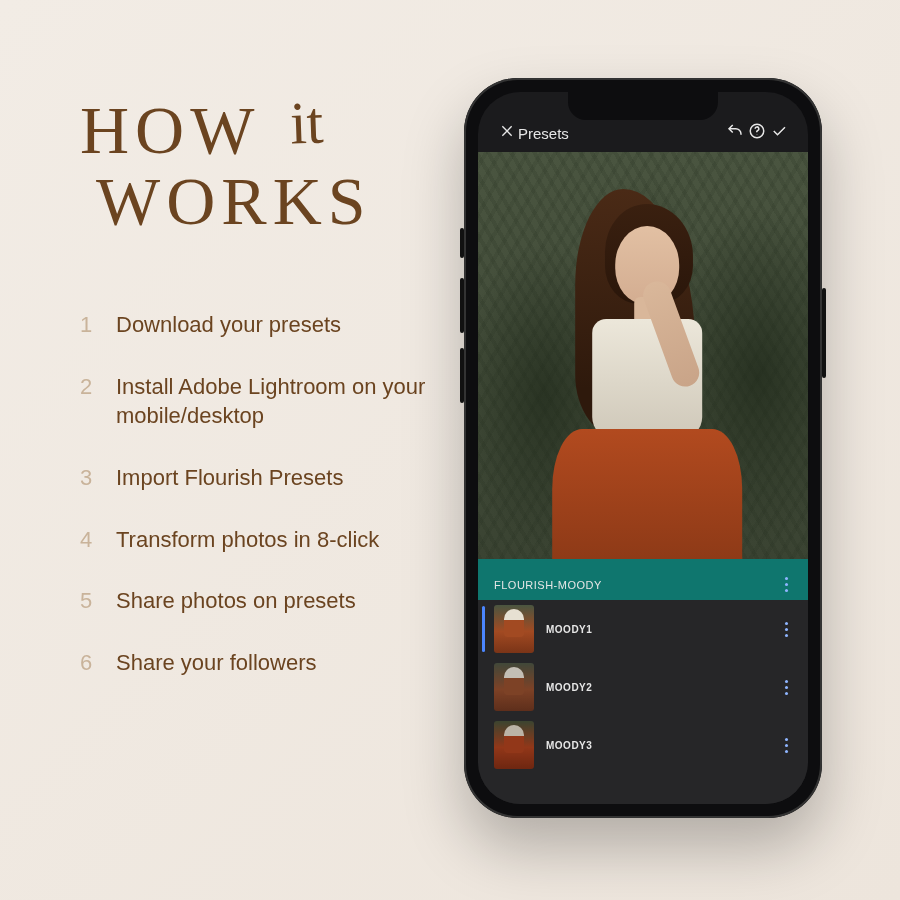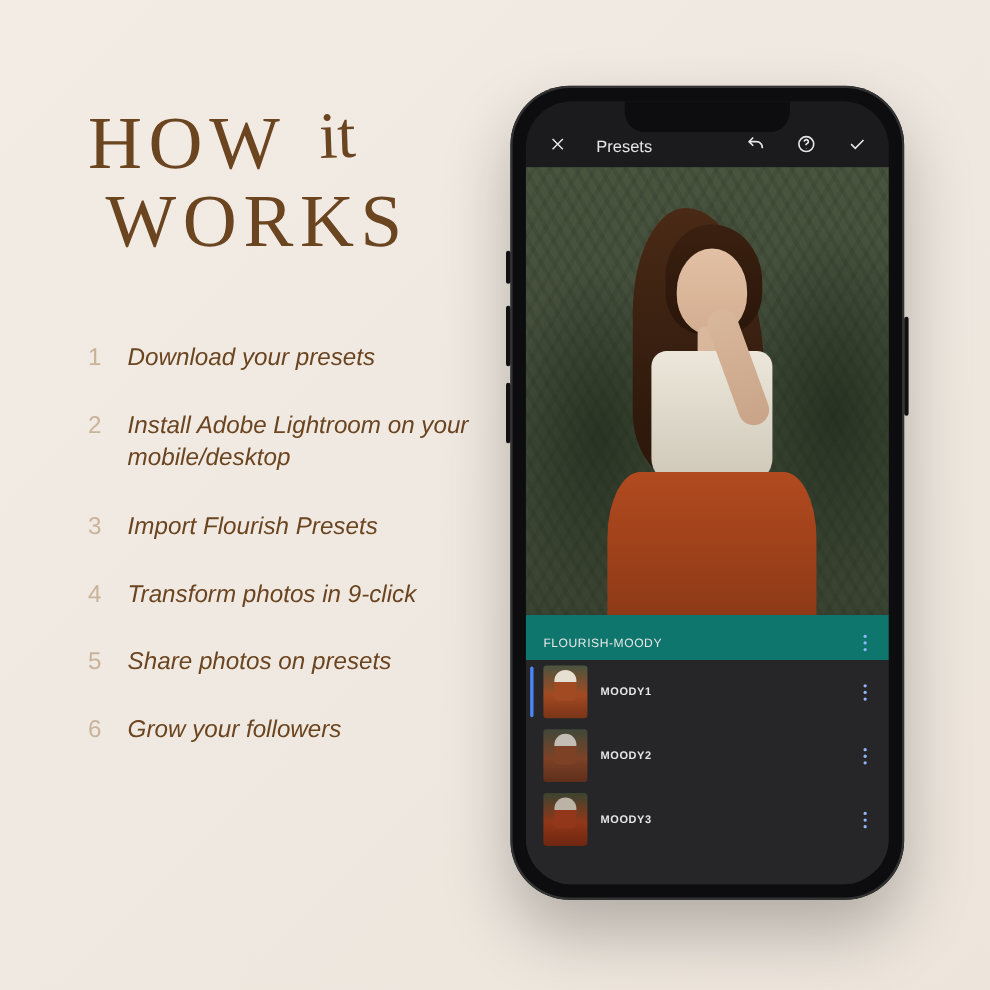--- a/index.html
+++ b/index.html
@@ -48,21 +48,21 @@
     gap: 22px;
     margin-bottom: 32px;
     font-size: 22px;
     line-height: 1.35;
   }
   .step .num {
     color: #c9b39a;
     font-weight: 400;
     width: 14px;
   }
-  .step .txt { flex: 1; font-style: italic; }
+  .step .txt { flex: 1; }
 
   
   .phone {
     position: absolute;
     right: 78px; top: 78px;
     width: 358px; height: 740px;
     background: #0d0d0f;
     border-radius: 54px;
     box-shadow: 0 30px 60px rgba(0,0,0,.25), inset 0 0 0 2px #333;
     padding: 14px;
@@ -87,21 +87,21 @@
     border-bottom-left-radius: 18px; border-bottom-right-radius: 18px;
     z-index: 5;
   }
 
   .app-header {
     height: 60px;
     display: flex; align-items: flex-end;
     padding: 0 18px 10px;
     color: #e6e6e6;
     font-size: 14px;
-    gap: 24px;
+    gap: 0;
   }
   .app-header .title { flex: 1; font-size: 15px; }
   .app-header .icn { width: 22px; height: 22px; display: flex; align-items: center; justify-content: center; }
   .app-header svg { stroke: #e6e6e6; fill: none; stroke-width: 2; }
 
   .photo-area {
     flex: 1;
     background: linear-gradient(180deg, #4a5540 0%, #3a4332 100%);
     position: relative;
     overflow: hidden;
@@ -226,29 +226,29 @@
     <li class="step">
       <span class="num">2</span>
       <span class="txt">Install Adobe Lightroom on your mobile/desktop</span>
     </li>
     <li class="step">
       <span class="num">3</span>
       <span class="txt">Import Flourish Presets</span>
     </li>
     <li class="step">
       <span class="num">4</span>
-      <span class="txt">Transform photos in 9-click</span>
+      <span class="txt">Transform photos in 8-click</span>
     </li>
     <li class="step">
       <span class="num">5</span>
       <span class="txt">Share photos on presets</span>
     </li>
     <li class="step">
       <span class="num">6</span>
-      <span class="txt">Grow your followers</span>
+      <span class="txt">Share your followers</span>
     </li>
   </ol>
 
   <div class="phone">
     <span class="side-btn btn-r"></span>
     <span class="side-btn btn-l1"></span>
     <span class="side-btn btn-l2"></span>
     <span class="side-btn btn-l3"></span>
 
     <div class="screen">

